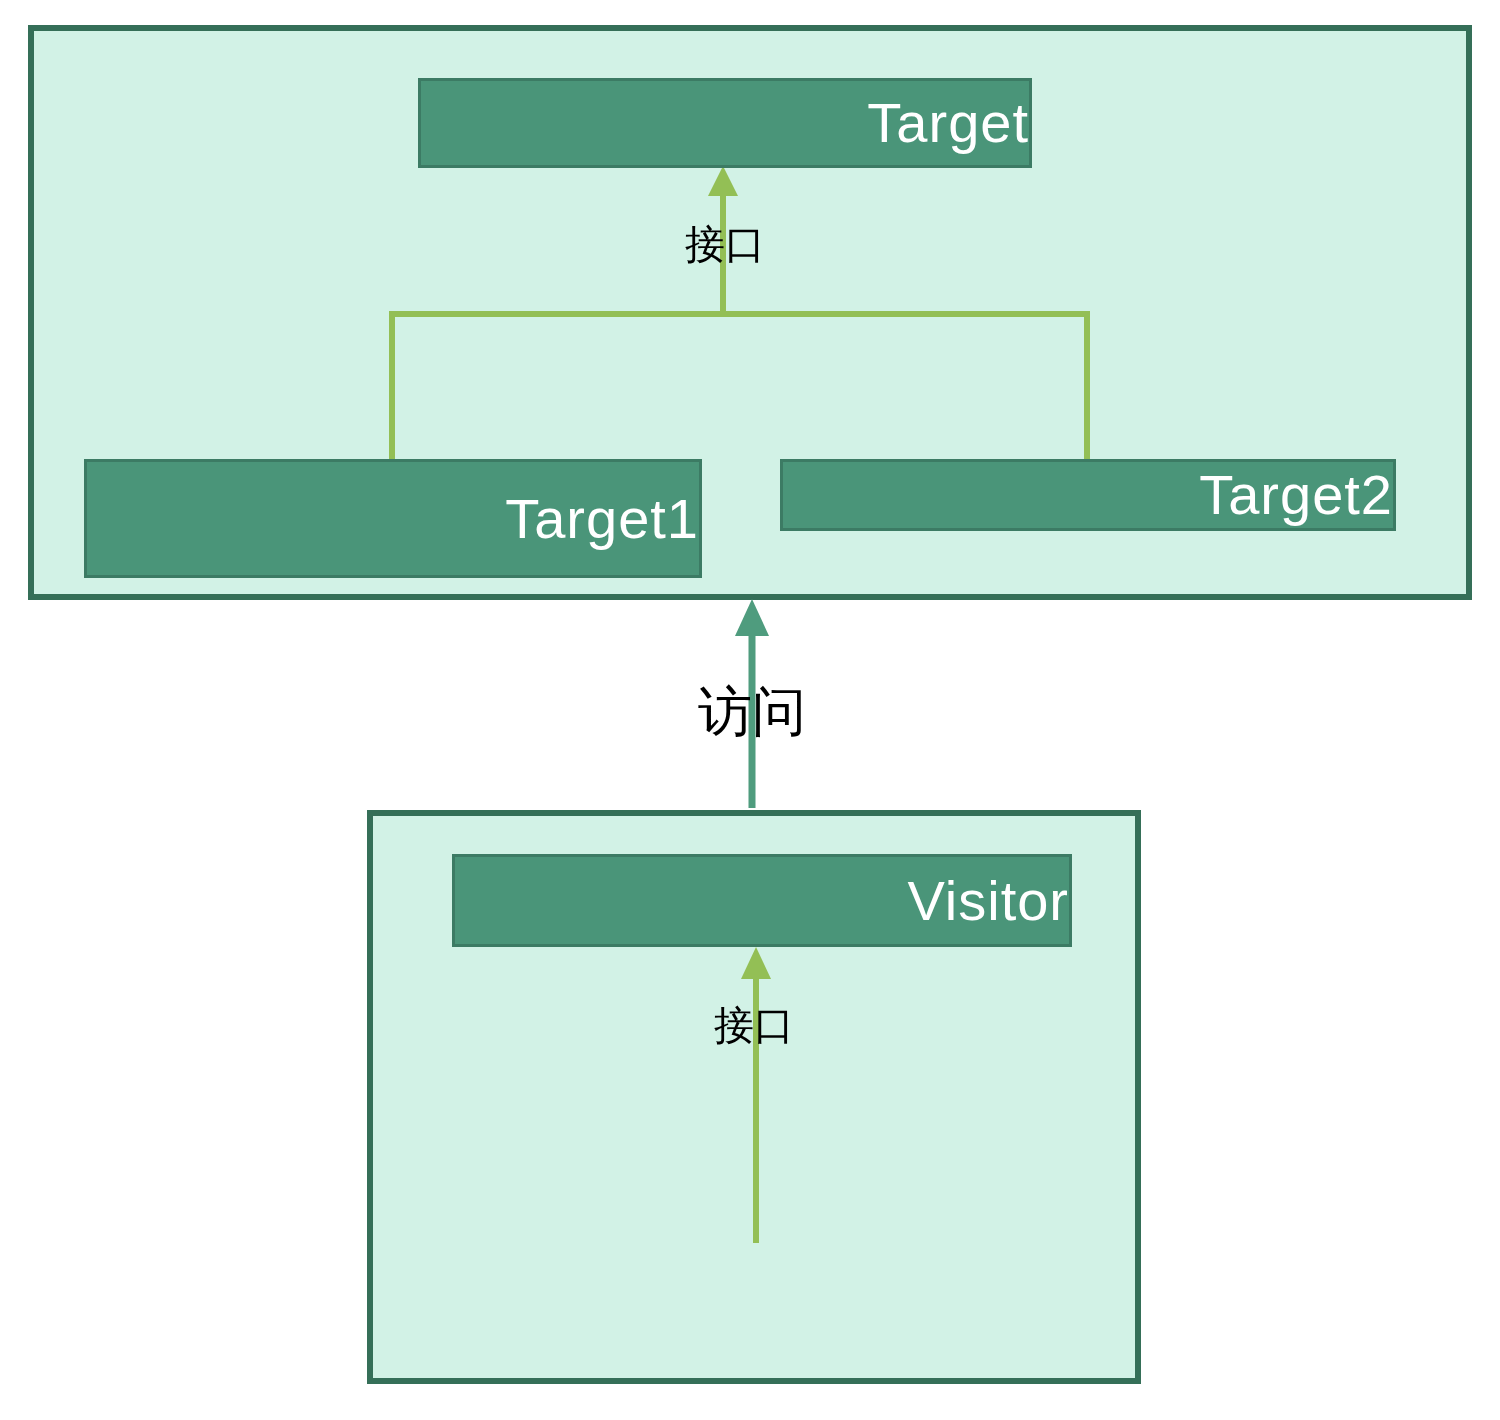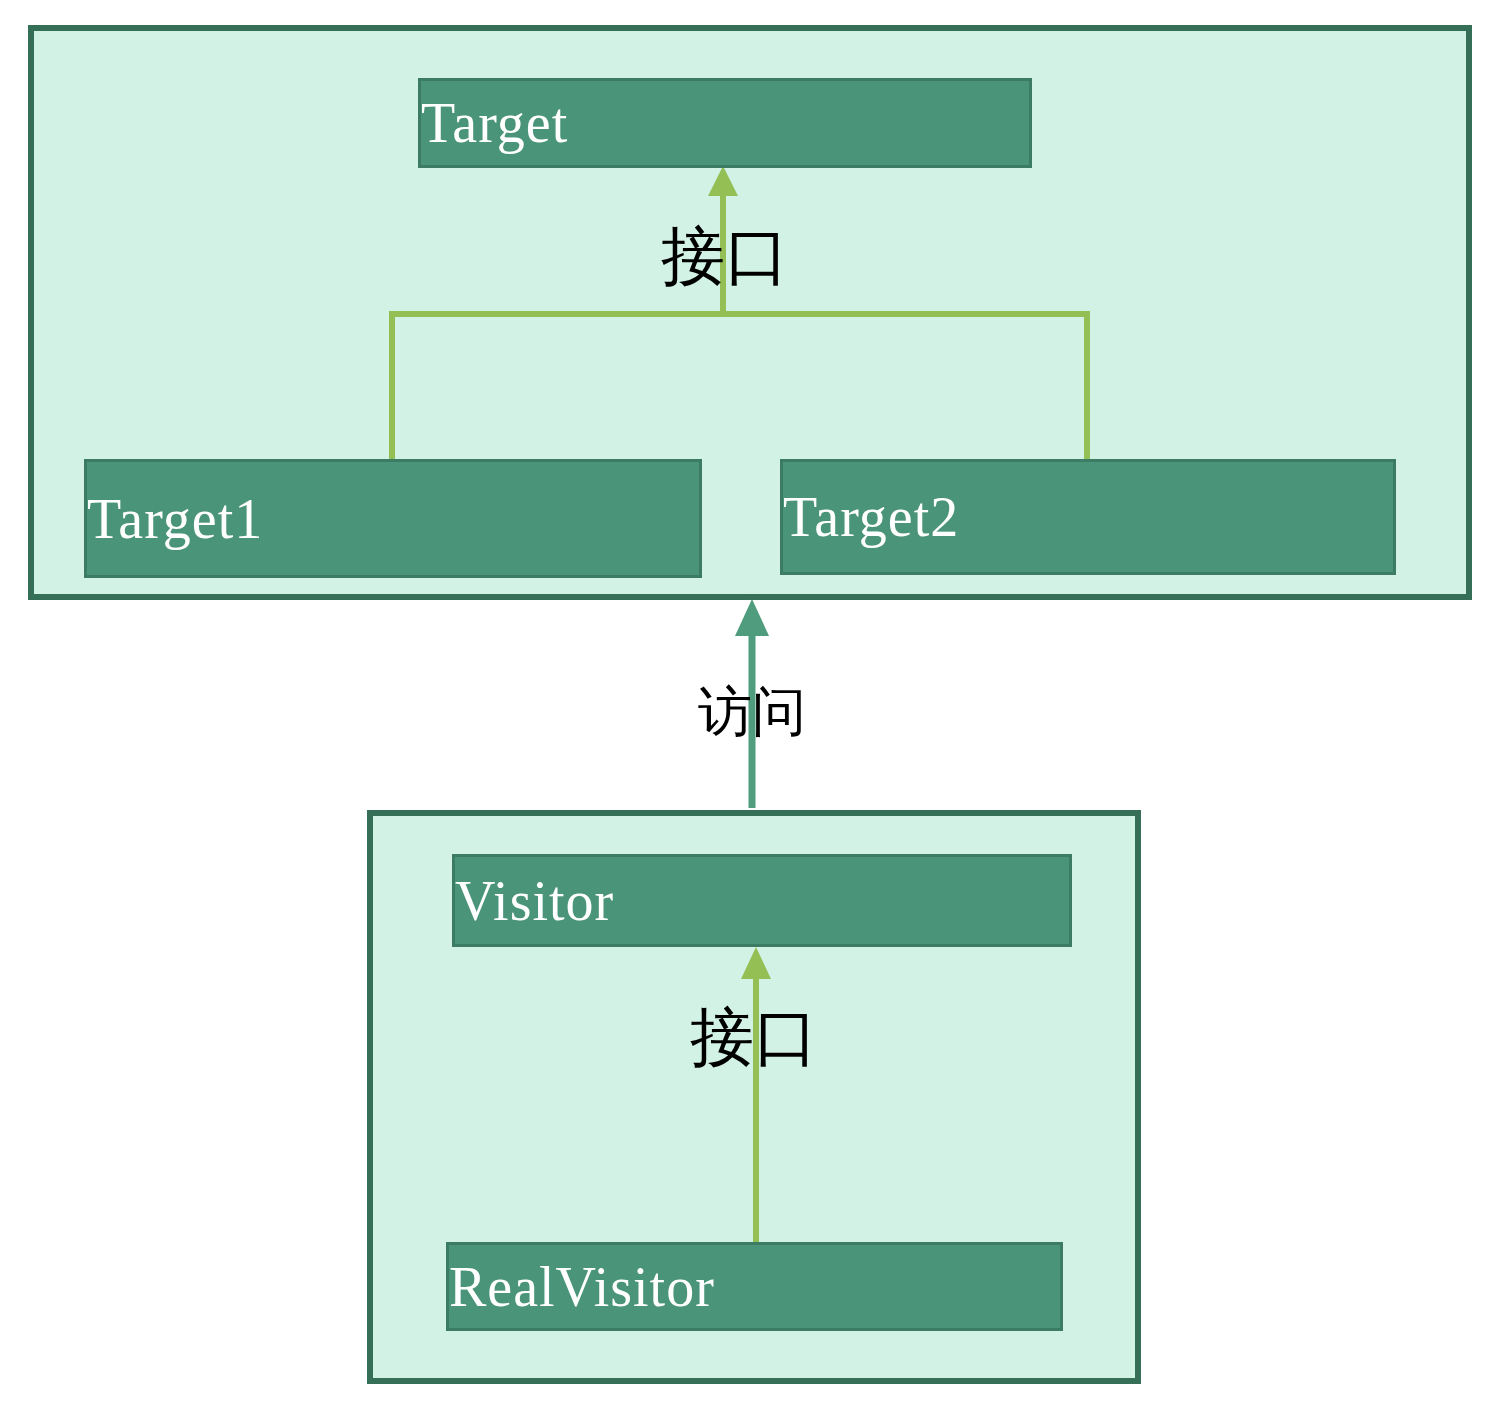--- a/index.html
+++ b/index.html
@@ -28,32 +28,31 @@
     top: 0;
     z-index: 2;
   }
   .node {
     position: absolute;
     background: var(--node-fill, #4a9579);
     border: 3px solid var(--node-border, #3c7b64);
     box-sizing: border-box;
     display: flex;
     align-items: center;
-    justify-content: flex-start;
+    justify-content: flex-end;
     color: var(--node-text, #ffffff);
     font-size: 56px;
     letter-spacing: 1px;
     line-height: 1;
     z-index: 3;
-    font-family: Liberation Serif, serif;
   }
   .edge-label {
     position: absolute;
     color: var(--label-text, #000000);
-    font-size: 64px;
+    font-size: 40px;
     line-height: 1;
     white-space: nowrap;
     transform: translateX(-50%);
     z-index: 4;
   }
 </style>
 </head>
 <body>
 
 <div class="canvas">
@@ -74,28 +73,25 @@
     <line x1="756" y1="1243" x2="756" y2="977" style="stroke: var(--inherit-arrow, #93bf55);" stroke-width="6"></line>
     <polygon points="756,947 741,979 771,979" style="fill: var(--inherit-arrow, #93bf55);"></polygon>
   </svg>
 
   <div class="node" style="left:418px; top:78px; width:614px; height:90px;">
     <span>Target</span>
   </div>
   <div class="node" style="left:84px; top:459px; width:618px; height:119px;">
     <span>Target1</span>
   </div>
-  <div class="node" style="left:780px; top:459px; width:616px; height:116px;">
+  <div class="node" style="left:780px; top:459px; width:616px; height:72px;">
     <span>Target2</span>
   </div>
 
   <div class="node" style="left:446px; top:854px; width:620px; height:93px;margin-left:6px;">
     <span>Visitor</span>
-  </div>
-  <div class="node" style="left:446px; top:1242px; width:617px; height:89px;">
-    <span>RealVisitor</span>
   </div>
 
   <div class="edge-label" style="left:725px; top:224px;">接口</div>
   <div class="edge-label" style="left:752px; top:684px; font-size:54px;">访问</div>
   <div class="edge-label" style="left:754px; top:1005px;">接口</div>
 
 </div>
 
 </body></html>

